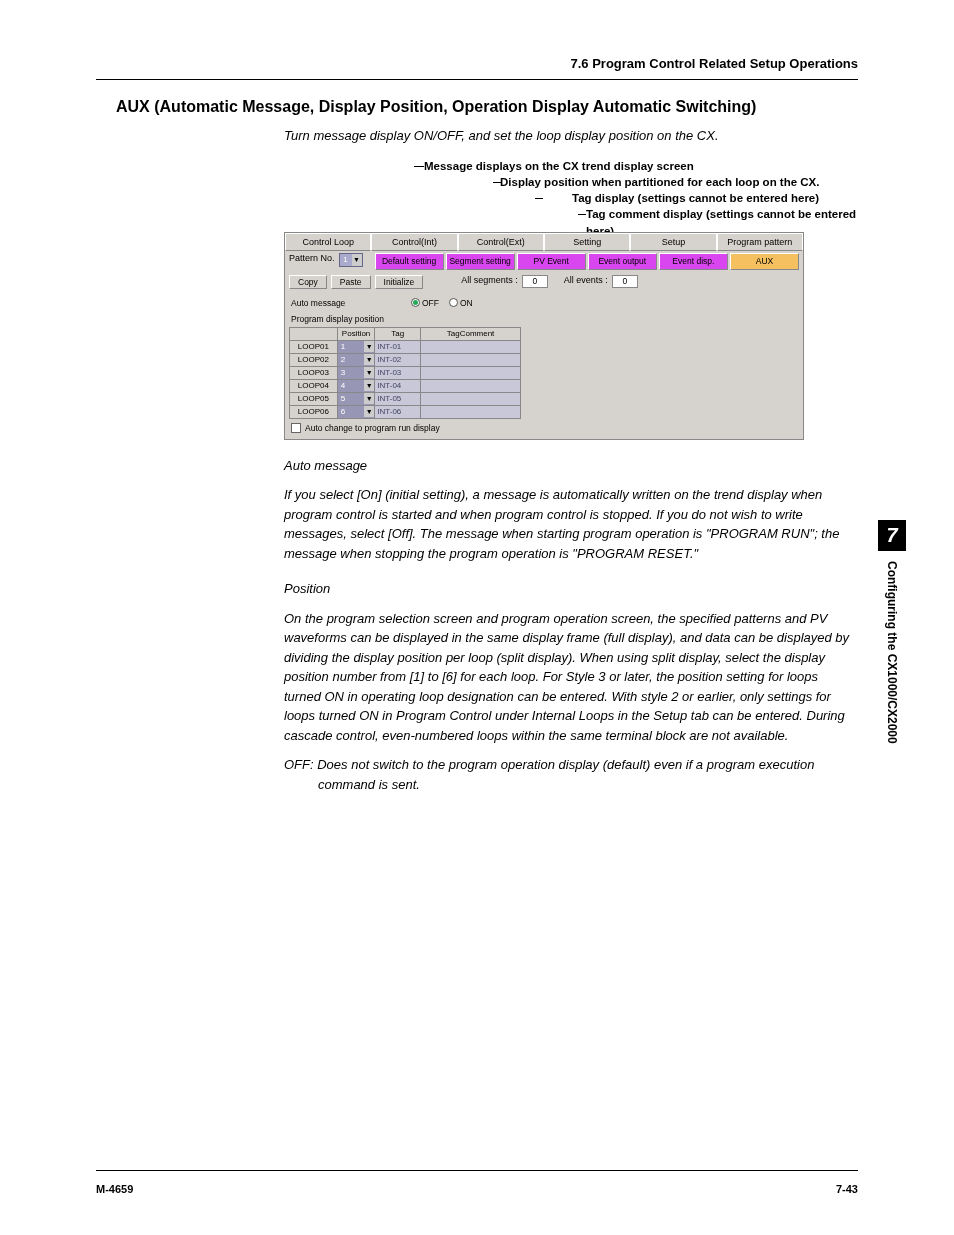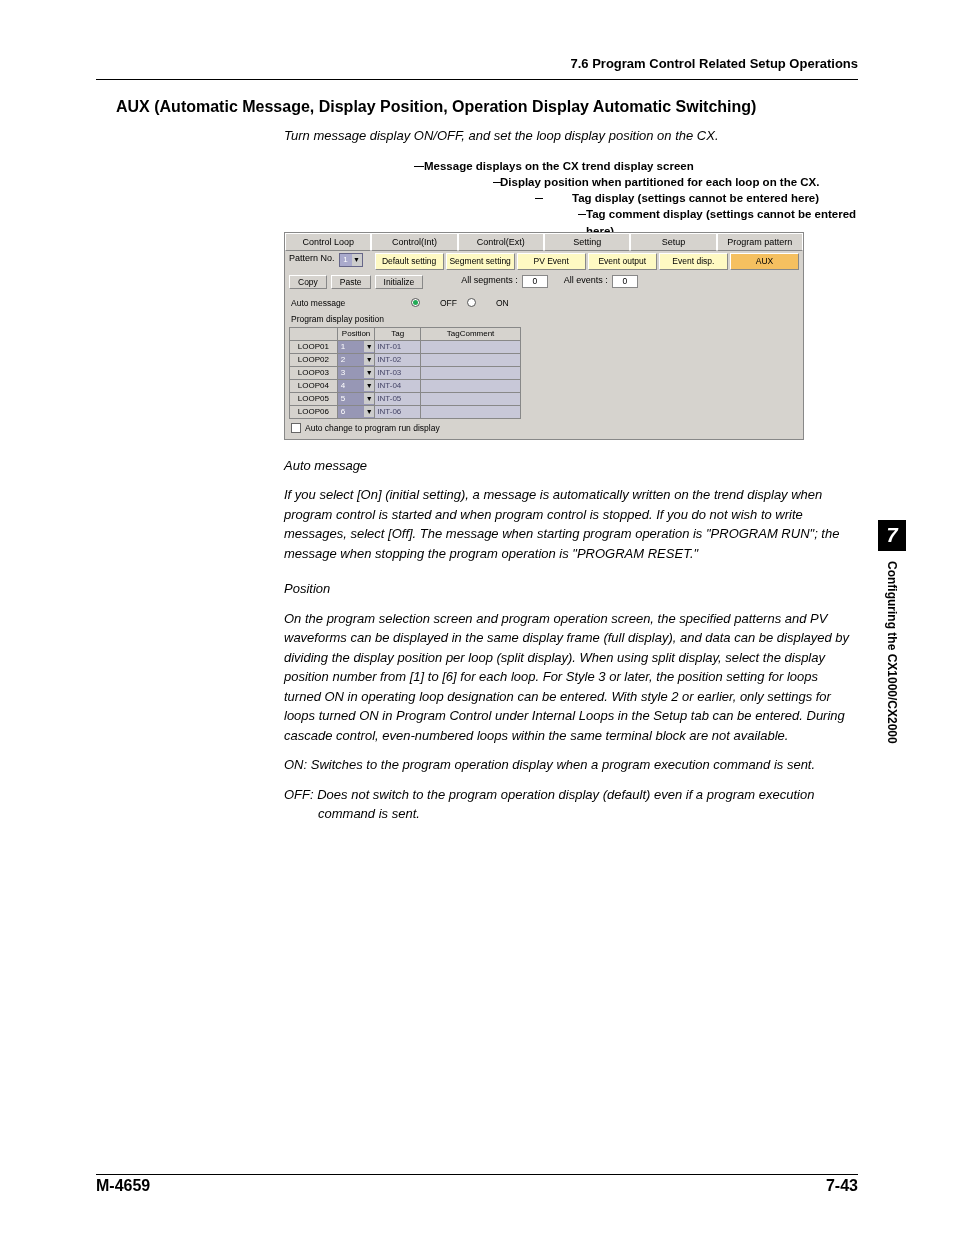--- a/index.html
+++ b/index.html
@@ -39,22 +39,22 @@
   .subhead {
     margin-top: 16px;
     margin-bottom: 0px;
   }
   .footer {
     position: absolute;
     bottom: 40px;
     left: 96px;
     right: 96px;
     border-top: 1px solid #000;
-    padding-top: 2px;
-    font-size: 16px;
+    padding-top: 12px;
+    font-size: 11px;
     display: flex;
     justify-content: space-between;
     font-weight: bold;
   }
   .side-tab {
     position: absolute;
     right: 48px;
     top: 520px;
     width: 28px;
     text-align: center;
@@ -98,21 +98,21 @@
   .tab {
     flex: 1;
     border: 1px solid #fff;
     border-bottom: 1px solid #888;
     background: #d6d3ce;
     text-align: center;
     line-height: 16px;
   }
   .subtab {
     flex:1;
-    background: #fef9c3;
+    background: #d946ef;
     border:1px solid #fff;
     border-right-color:#888;
     border-bottom-color:#888;
     text-align:center;
     line-height:15px;
     font-size:8.5px;
   }
   .subtab.active {
     background: #f5c060;
   }
@@ -150,21 +150,21 @@
     height:13px;
     text-align:center;
     line-height:11px;
     font-size:8.5px;
     display:inline-block;
   }
   .section-lbl {
     padding:3px 6px;
     font-size:8.5px;
   }
-  .radio { display:inline-flex; align-items:center; gap:20px; margin-right:10px; font-size:8.5px; }
+  .radio { display:inline-flex; align-items:center; gap:2px; margin-right:10px; font-size:8.5px; }
   .radio .dot { width:9px; height:9px; border-radius:50%; border:1px solid #555; background:#fff; display:inline-block; }
   .radio .dot.on::after { content:""; display:block; width:5px; height:5px; background:#2a5; border-radius:50%; margin:1px; }
   .table {
     width: 232px;
     border-collapse:collapse;
     margin:0 4px;
   }
   .table th, .table td {
     border:1px solid #888;
     font-size:8px;
@@ -341,21 +341,20 @@
     </div>
   </div>
 
   <div class="body-text">
     <p class="subhead">Auto message</p>
     <p>If you select [On] (initial setting), a message is automatically written on the trend display when program control is started and when program control is stopped.  If you do not wish to write messages, select [Off].  The message when starting program operation is "PROGRAM RUN"; the message when stopping the program operation is "PROGRAM RESET."</p>
 
     <p class="subhead">Position</p>
     <p>On the program selection screen and program operation screen, the specified patterns and PV waveforms can be displayed in the same display frame (full display), and data can be displayed by dividing the display position per loop (split display). When using split display, select the display position number from [1] to [6] for each loop. For Style 3 or later, the position setting for loops turned ON in operating loop designation can be entered. With style 2 or earlier, only settings for loops turned ON in Program Control under Internal Loops in the Setup tab can be entered. During cascade control, even-numbered loops within the same terminal block are not available.</p>
 
-    <p style="padding-left:0; text-indent:-34px; margin-left:34px;">ON:  Switches to the program operation display when a program execution command is sent.</p>
     <p style="padding-left:0; text-indent:-34px; margin-left:34px;">OFF: Does not switch to the program operation display (default) even if a program execution command is sent.</p>
   </div>
 </div>
 
 <div class="side-tab">
   <div class="num">7</div>
   <div class="lbl">Configuring the CX1000/CX2000</div>
 </div>
 
 <div class="footer">

